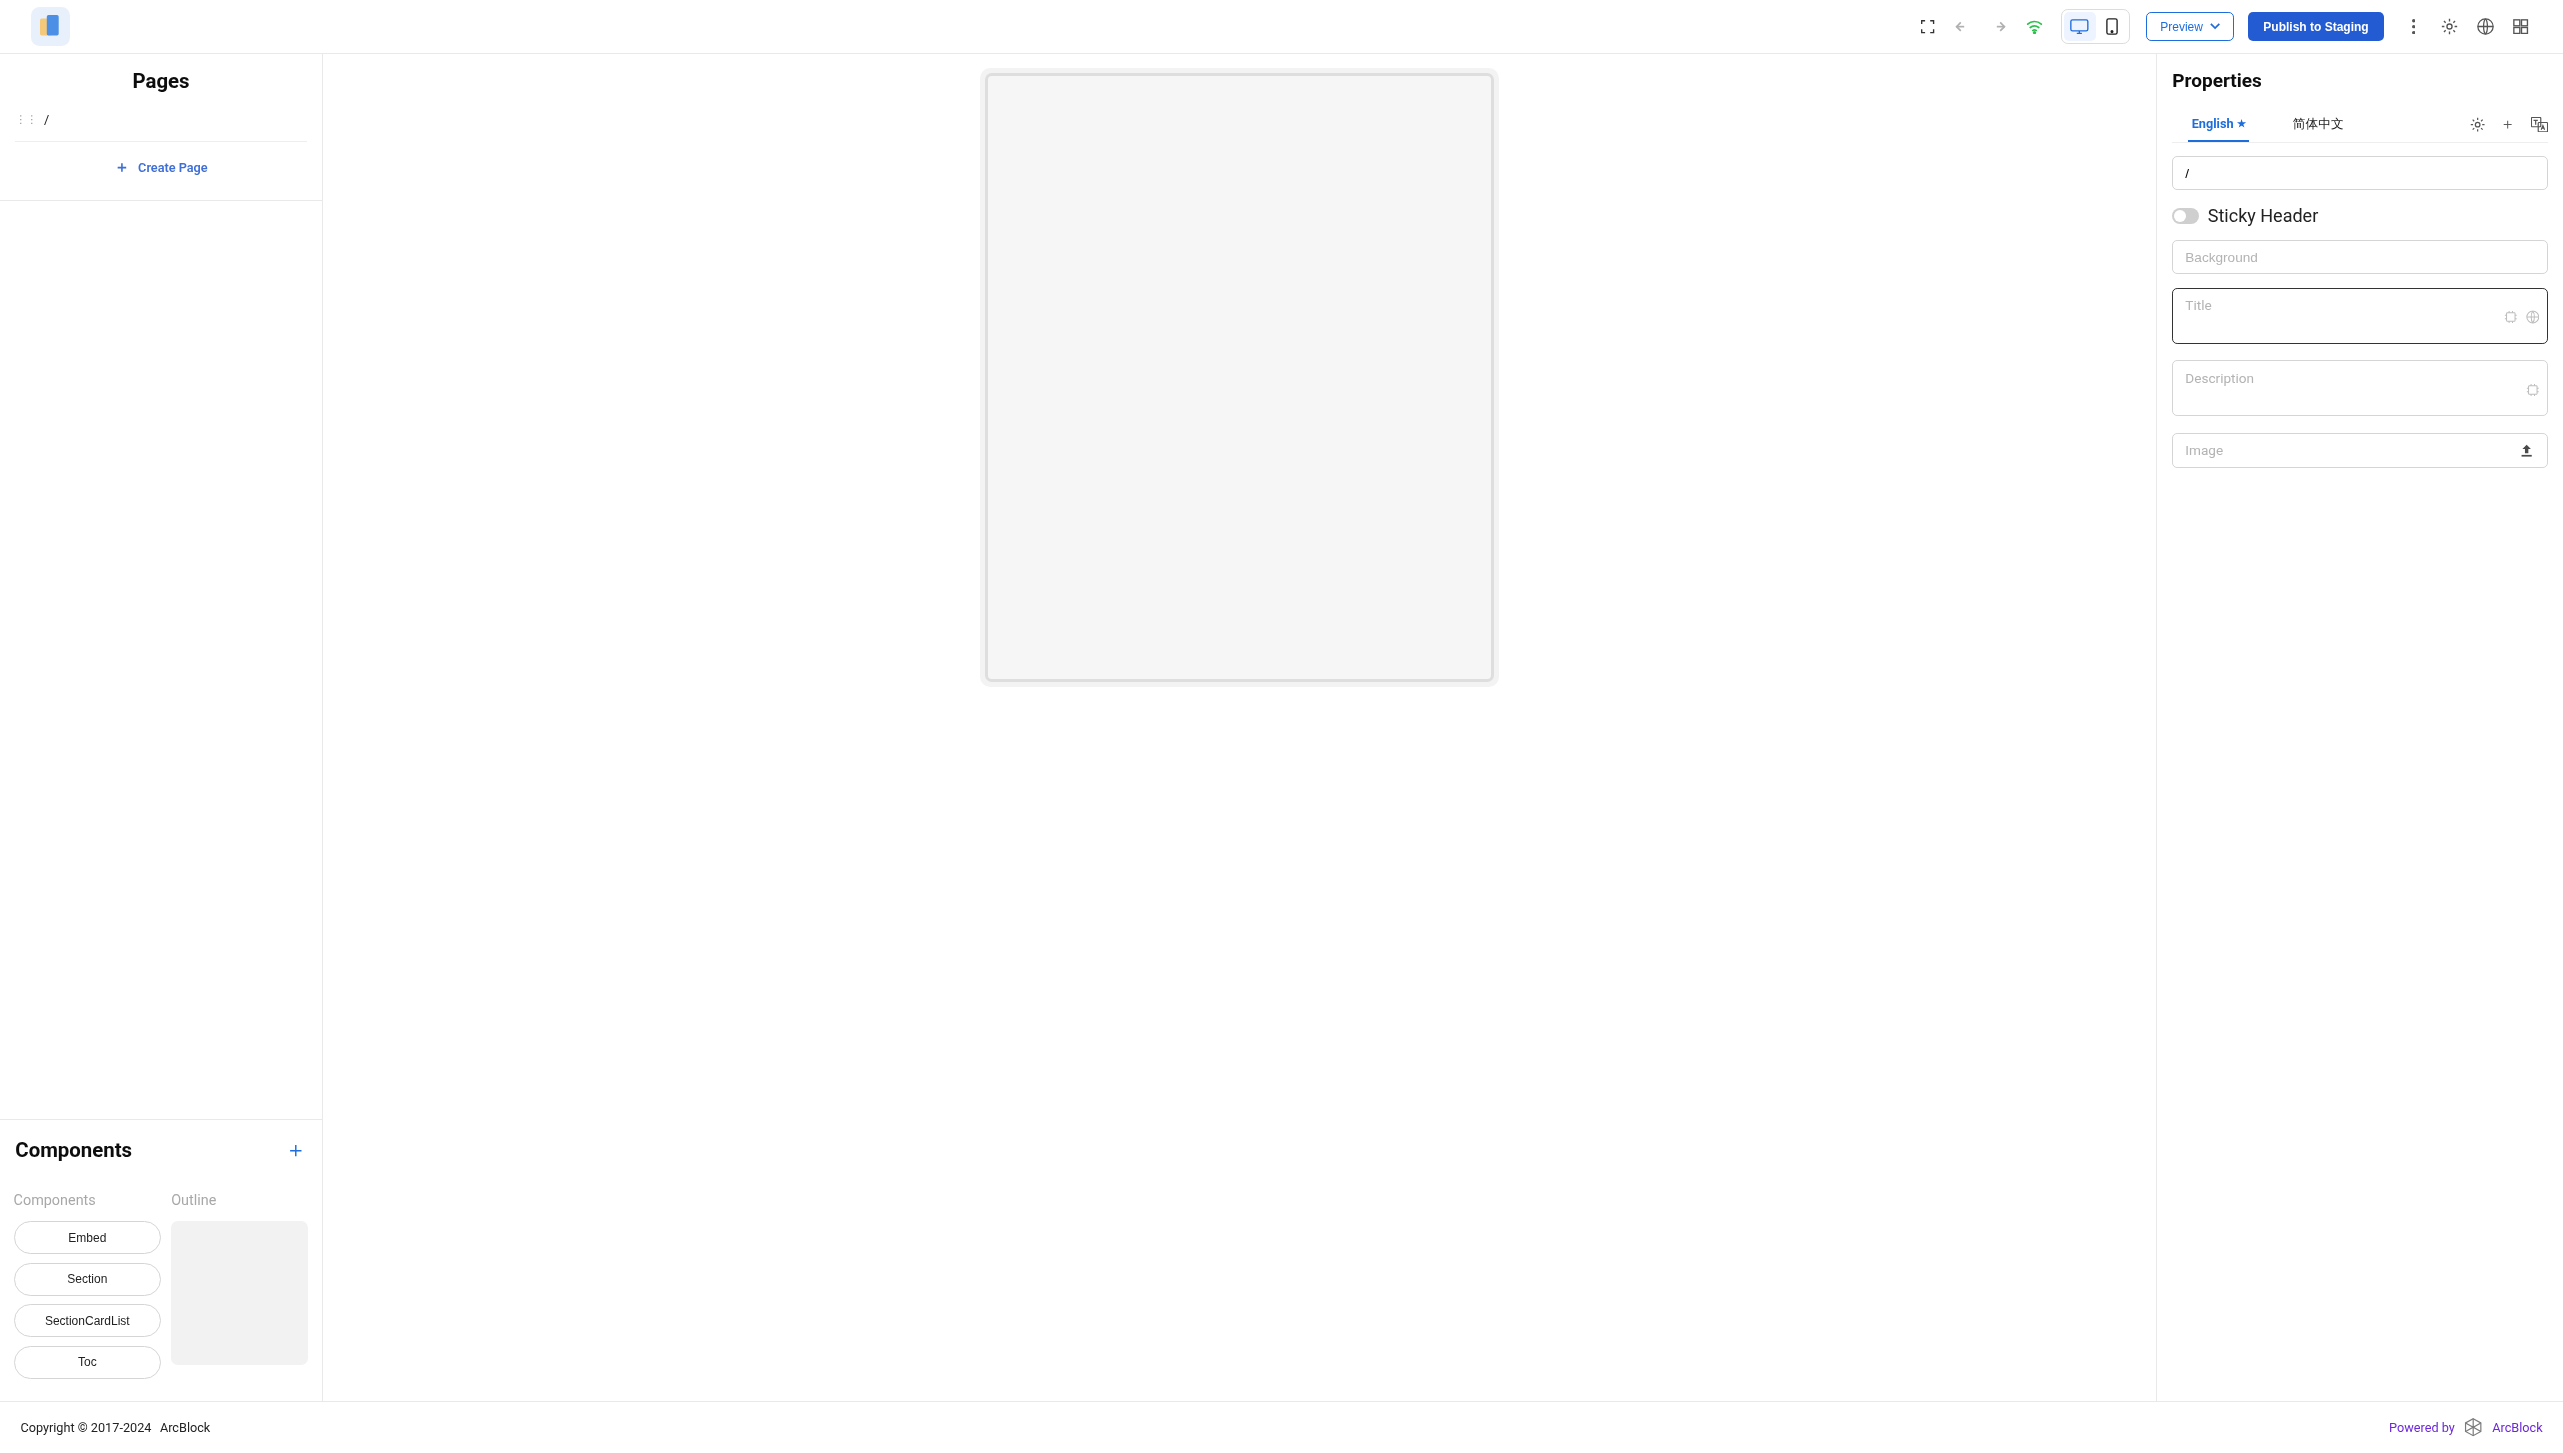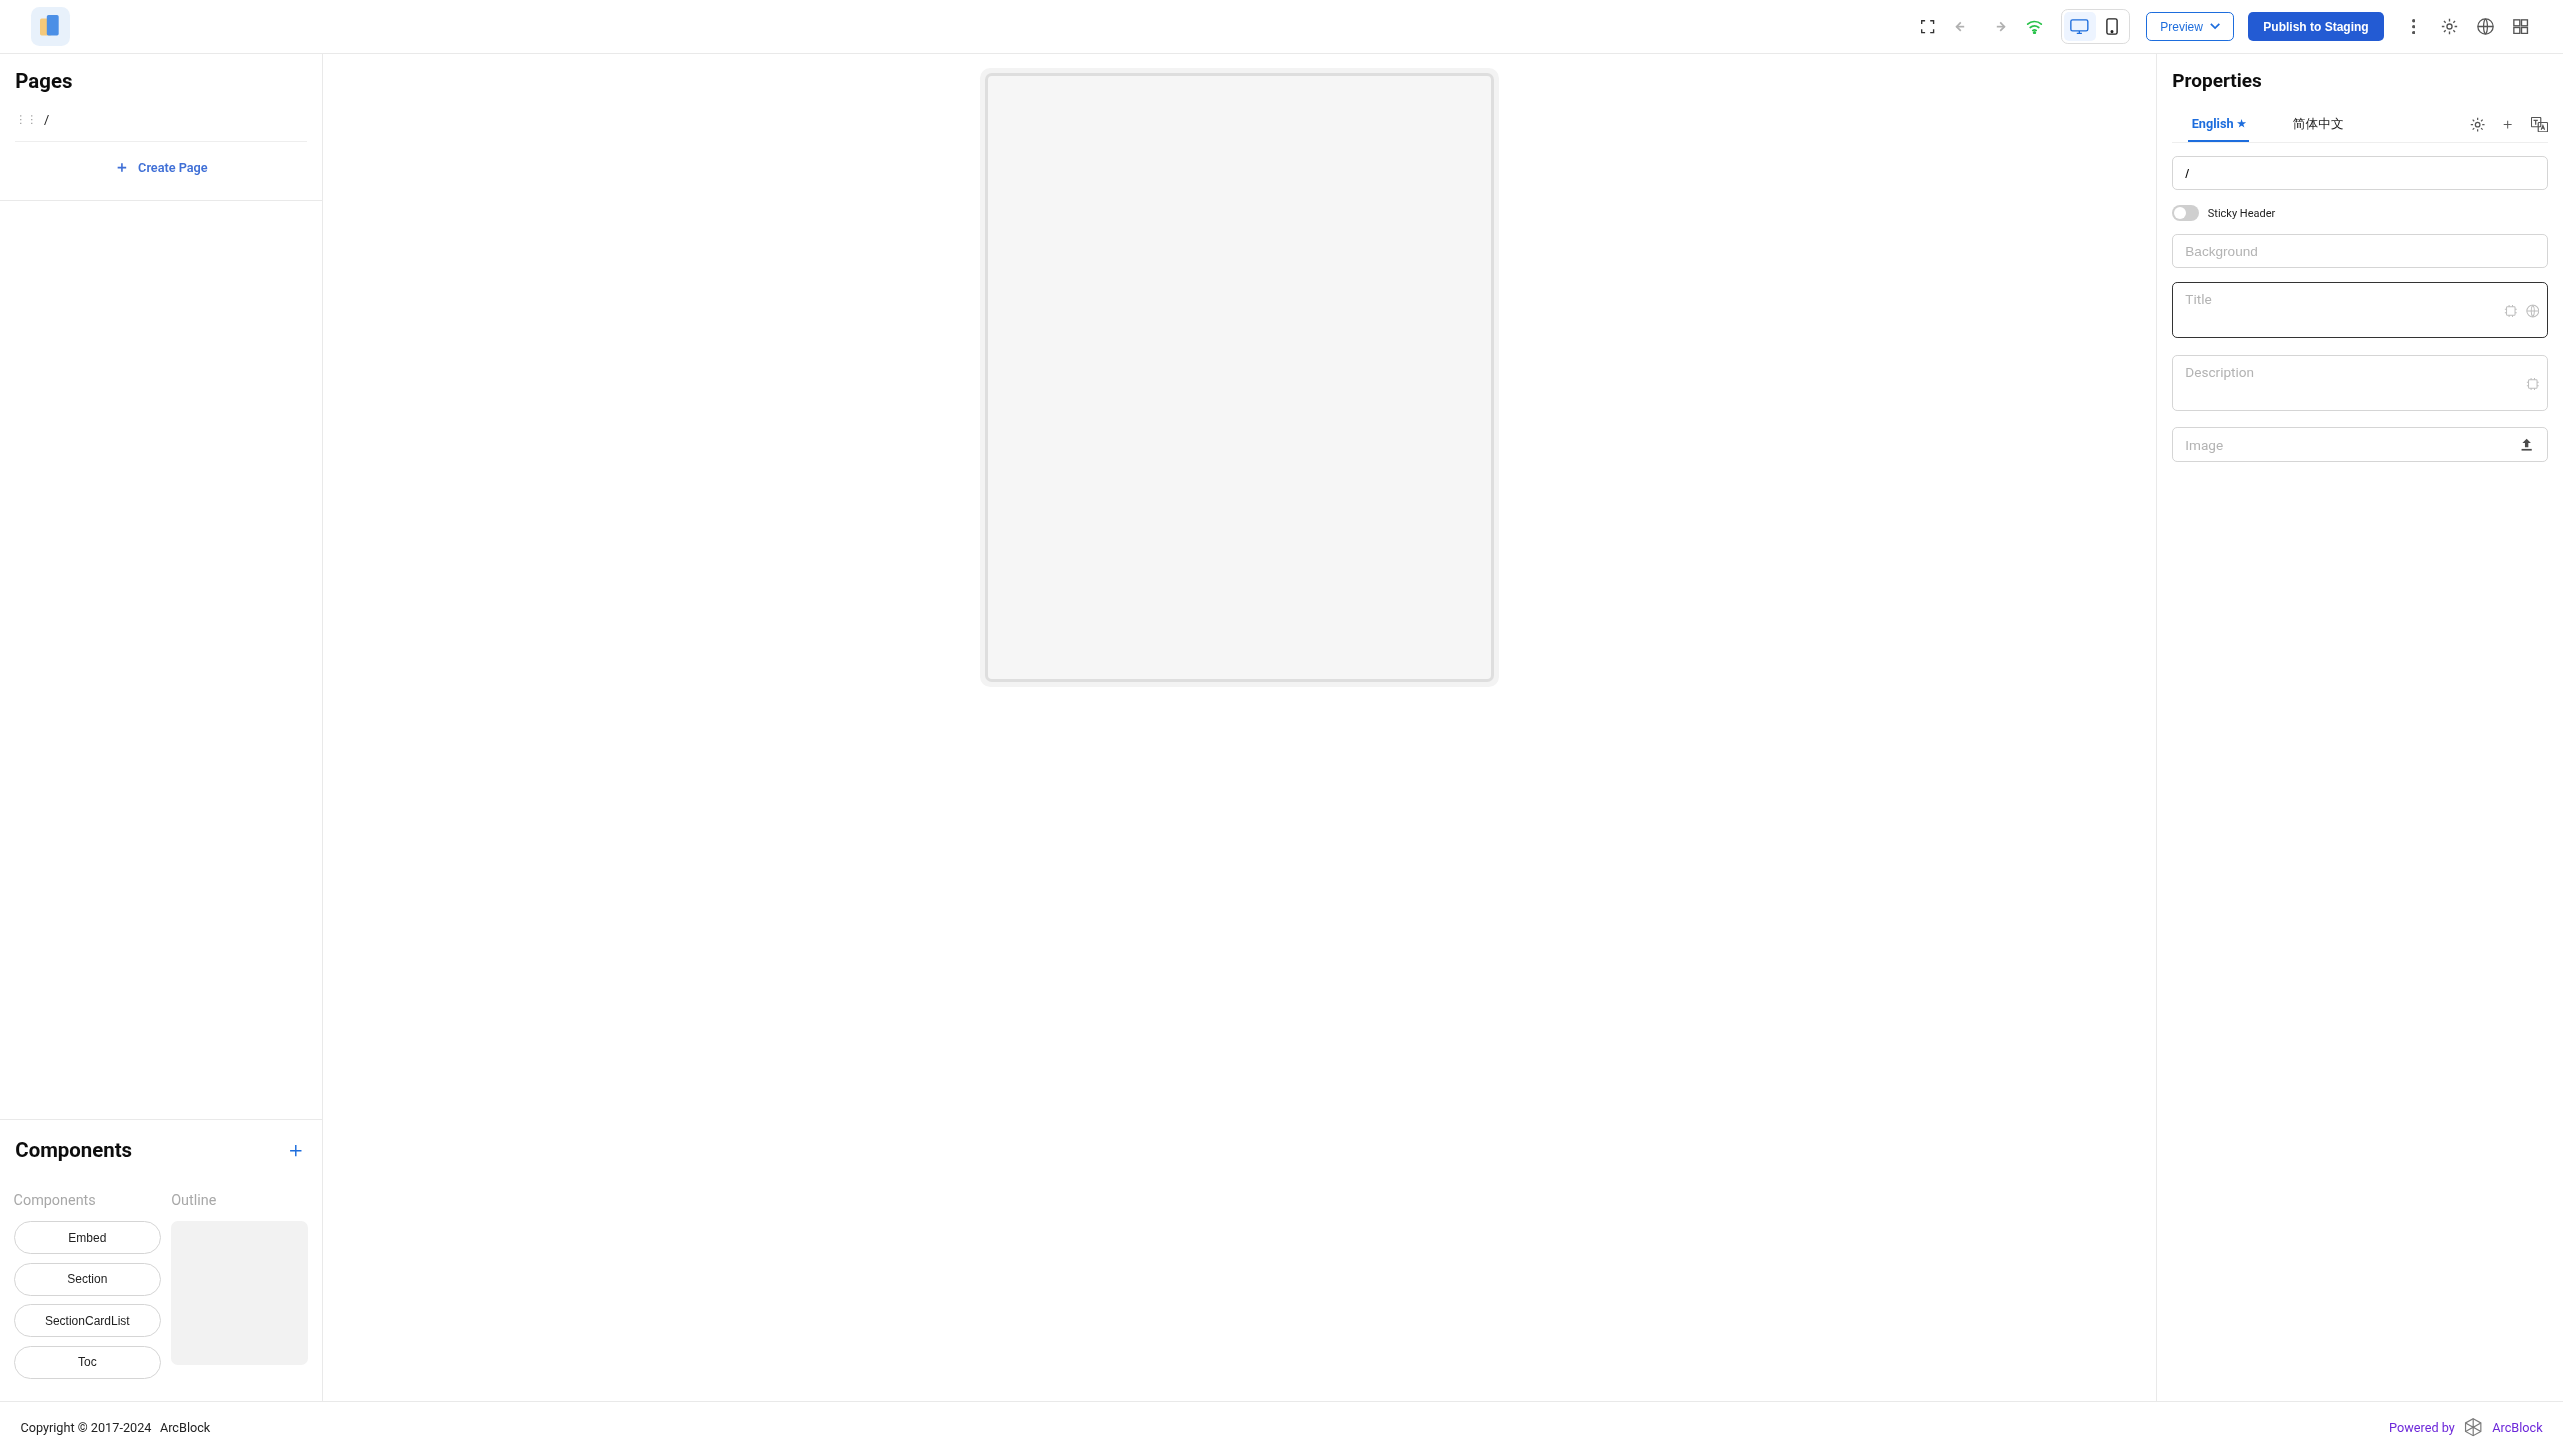--- a/index.html
+++ b/index.html
@@ -14,21 +14,21 @@
 .device-btn { width: 32px; height: 29px; display: inline-flex; align-items: center; justify-content: center; border-radius: 5.1px; cursor: pointer; color: #222; }
 .device-btn.active { background: #edf4ff; color: #1d6ddd; }
 .preview-btn { border: 0.8px solid #1d6ddd; color: #1d6ddd; background: #fff; border-radius: 5.1px; padding: 0 13.6px; height: 29px; display: inline-flex; align-items: center; font-weight: 400; font-size: 12px; cursor: pointer; margin: 0 6.8px; gap: 6.8px; }
 .publish-btn { background: #235bd3; color: #fff; border-radius: 5.1px; padding: 0 15.3px; height: 29px; display: inline-flex; align-items: center; font-weight: 600; font-size: 12px; cursor: pointer; margin: 0 6.8px; border: none; }
 .right-icons { display: flex; align-items: center; margin-left: 5.1px; }
 
 .main { flex: 1; display: flex; min-height: 0; }
 
 .left-col { width: 323px; border-right: 0.8px solid #e9e9e9; display: flex; flex-direction: column; }
 .pages-panel { padding: 15.3px 15.3px 6.8px 15.3px; border-bottom: 0.8px solid #e9e9e9; }
-.pages-panel h2 { font-size: 20.4px; font-weight: 700; margin-bottom: 13.6px; }
+.pages-panel h2 { font-size: 20.4px; font-weight: 700; margin-bottom: 13.6px; text-align: center; }
 .page-row { display: flex; align-items: center; padding: 5.1px 0; font-size: 12.7px; color: #222; }
 .page-row .drag { color: #9a9a9a; font-size: 11px; margin-right: 6.8px; cursor: grab; }
 .create-page { display: flex; justify-content: center; align-items: center; gap: 8.5px; color: #3f6fd6; font-weight: 600; font-size: 12.7px; padding: 15.3px 0; cursor: pointer; border-top: 0.8px solid #eee; margin-top: 8.5px; }
 .create-page .plus { font-size: 15.3px; font-weight: 700; }
 
 .components-panel { padding: 15.3px; border-top: 0.8px solid #e9e9e9; }
 .components-header { display: flex; align-items: center; justify-content: space-between; }
 .components-header h2 { font-size: 20.4px; font-weight: 700; }
 .components-header .plus { color: #1d6ddd; font-size: 22px; cursor: pointer; font-weight: 500; }
 .left-spacer { flex: 1; }
@@ -60,21 +60,21 @@
 .input-wrap .trail-icons { position: absolute; right: 8.5px; top: 50%; transform: translateY(-50%); display: flex; gap: 8.5px; color: #bdbdbd; font-size: 13.6px; }
 .textarea { width: 100%; border: 0.8px solid #d5d5d5; border-radius: 5.1px; padding: 8.5px 12px; font-size: 13.6px; background: #fff; height: 56px; resize: none; font-family: inherit; }
 .textarea::placeholder { color: #b3b3b3; }
 .title-field { border: 1.7px solid #333 !important; }
 .image-field { display: flex; align-items: center; justify-content: space-between; }
 .image-field .upload { color: #4a4a4a; font-size: 15.3px; }
 
 .toggle-row { display: flex; align-items: center; gap: 8.5px; margin-top: 15.3px; }
 .toggle { width: 27px; height: 15.3px; border-radius: 8.5px; background: #cfcfcf; position: relative; cursor: pointer; }
 .toggle .knob { position: absolute; left: 1.7px; top: 1.7px; width: 12px; height: 12px; border-radius: 50%; background: #fff; }
-.toggle-row .label { font-size: 11px; color: #222; }
+.toggle-row .label { font-size: 18px; color: #222; }
 
 .footer { height: 52px; border-top: 0.8px solid #e9e9e9; display: flex; align-items: center; padding: 0 20.4px; font-size: 12.7px; color: #222; background: #fff; }
 .footer .spacer { flex: 1; }
 .footer .powered { display: flex; align-items: center; gap: 8.5px; color: #6d28d9; }
 .footer .arc-icon { color: #7a7a7a; }
 
 svg { display: block; }
 </style>
 </head>
 <body>

